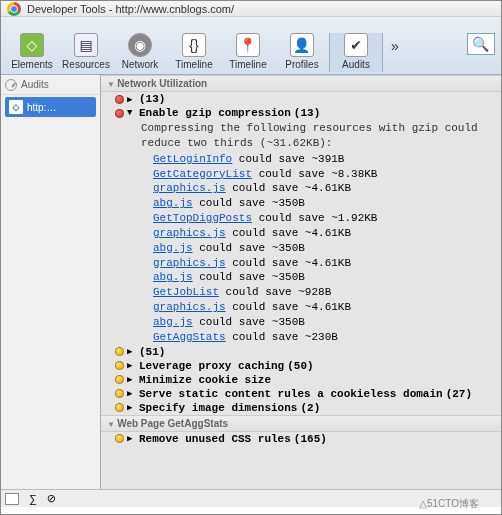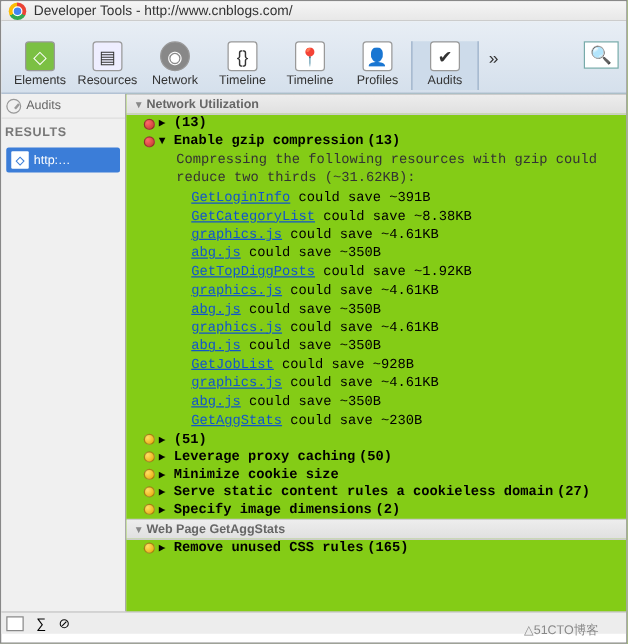--- a/index.html
+++ b/index.html
@@ -22,21 +22,21 @@
 .more { align-self:center; margin-left:8px; font-size:14px; color:#333; }
 .search { position:absolute; right:6px; top:16px; width:28px; height:22px; border:1px solid #7aa; background:#fff; display:flex; align-items:center; justify-content:center; color:#09c; font-size:14px; }
 .main { display:flex; height: 414px; }
 .sidebar { width: 100px; border-right:1px solid #aaa; background:#f0f0f0; }
 .side-hdr { height:20px; display:flex; align-items:center; gap:4px; padding:0 4px; color:#666; font-size:10px; border-bottom:1px solid #ddd; }
 .side-hdr .g { width:12px; height:12px; border:1px solid #999; border-radius:50%; position:relative; }
 .side-hdr .g::after { content:""; position:absolute; left:5px; top:2px; width:2px; height:5px; background:#999; transform:rotate(40deg); transform-origin:bottom; }
 .side-title { font-weight:bold; color:#777; font-size:10px; padding:6px 3px 4px; letter-spacing:0.5px; }
 .side-result { margin:2px 4px; background:#3b7dd8; color:#fff; border-radius:2px; padding:3px 4px; display:flex; align-items:center; gap:4px; font-size:10px; cursor:pointer; }
 .side-result .ic { width:14px; height:14px; background:#fff; color:#3b7dd8; display:flex; align-items:center; justify-content:center; font-size:9px; font-weight:bold; border-radius:1px; }
-.content { flex:1; overflow:auto; background:#84cc16; }
+.content { flex:1; overflow:auto; background:#e5e5e5; }
 .section-hdr { background:linear-gradient(#ededed,#e0e0e0); border-top:1px solid #ccc; border-bottom:1px solid #ccc; padding:2px 6px; color:#666; font-size:10px; font-weight:bold; }
 .section-hdr::before { content:"▼ "; font-size:8px; color:#888; }
 .rule { padding:1px 4px 1px 14px; font-weight:bold; color:#000; font-family: Menlo, "Courier New", monospace; font-size:11px; display:flex; align-items:center; gap:3px; }
 .dot { width:9px; height:9px; border-radius:50%; display:inline-block; border:1px solid rgba(0,0,0,0.3); flex-shrink:0; }
 .dot.red { background:radial-gradient(circle at 30% 30%,#ff6b6b,#c0392b); }
 .dot.yel { background:radial-gradient(circle at 30% 30%,#ffe066,#e6a700); }
 .tri { font-size:9px; display:inline-block; width:9px; }
 .desc { padding:1px 16px 1px 40px; font-family: Liberation Mono, monospace; font-size:11px; color:#333; line-height:1.35; }
 .res-line { padding:0 10px 0 52px; font-family: Menlo,"Courier New", monospace; font-size:11px; line-height:1.35; }
 .res-line a { color:#1155cc; text-decoration:underline; }
@@ -86,21 +86,20 @@
       <span>🔍</span>
     </div>
 </div>
 
 <div class="main">
   <div class="sidebar">
     <div class="side-hdr">
         <span class="g"></span>
         <span>Audits</span>
       </div>
-    <div class="side-title">RESULTS</div>
     <div class="side-result">
         <span class="ic">◇</span>
         <span>http:…</span>
       </div>
   </div>
 
   <div class="content">
     <div class="section-hdr">Network Utilization</div>
 
     <div class="rule">

